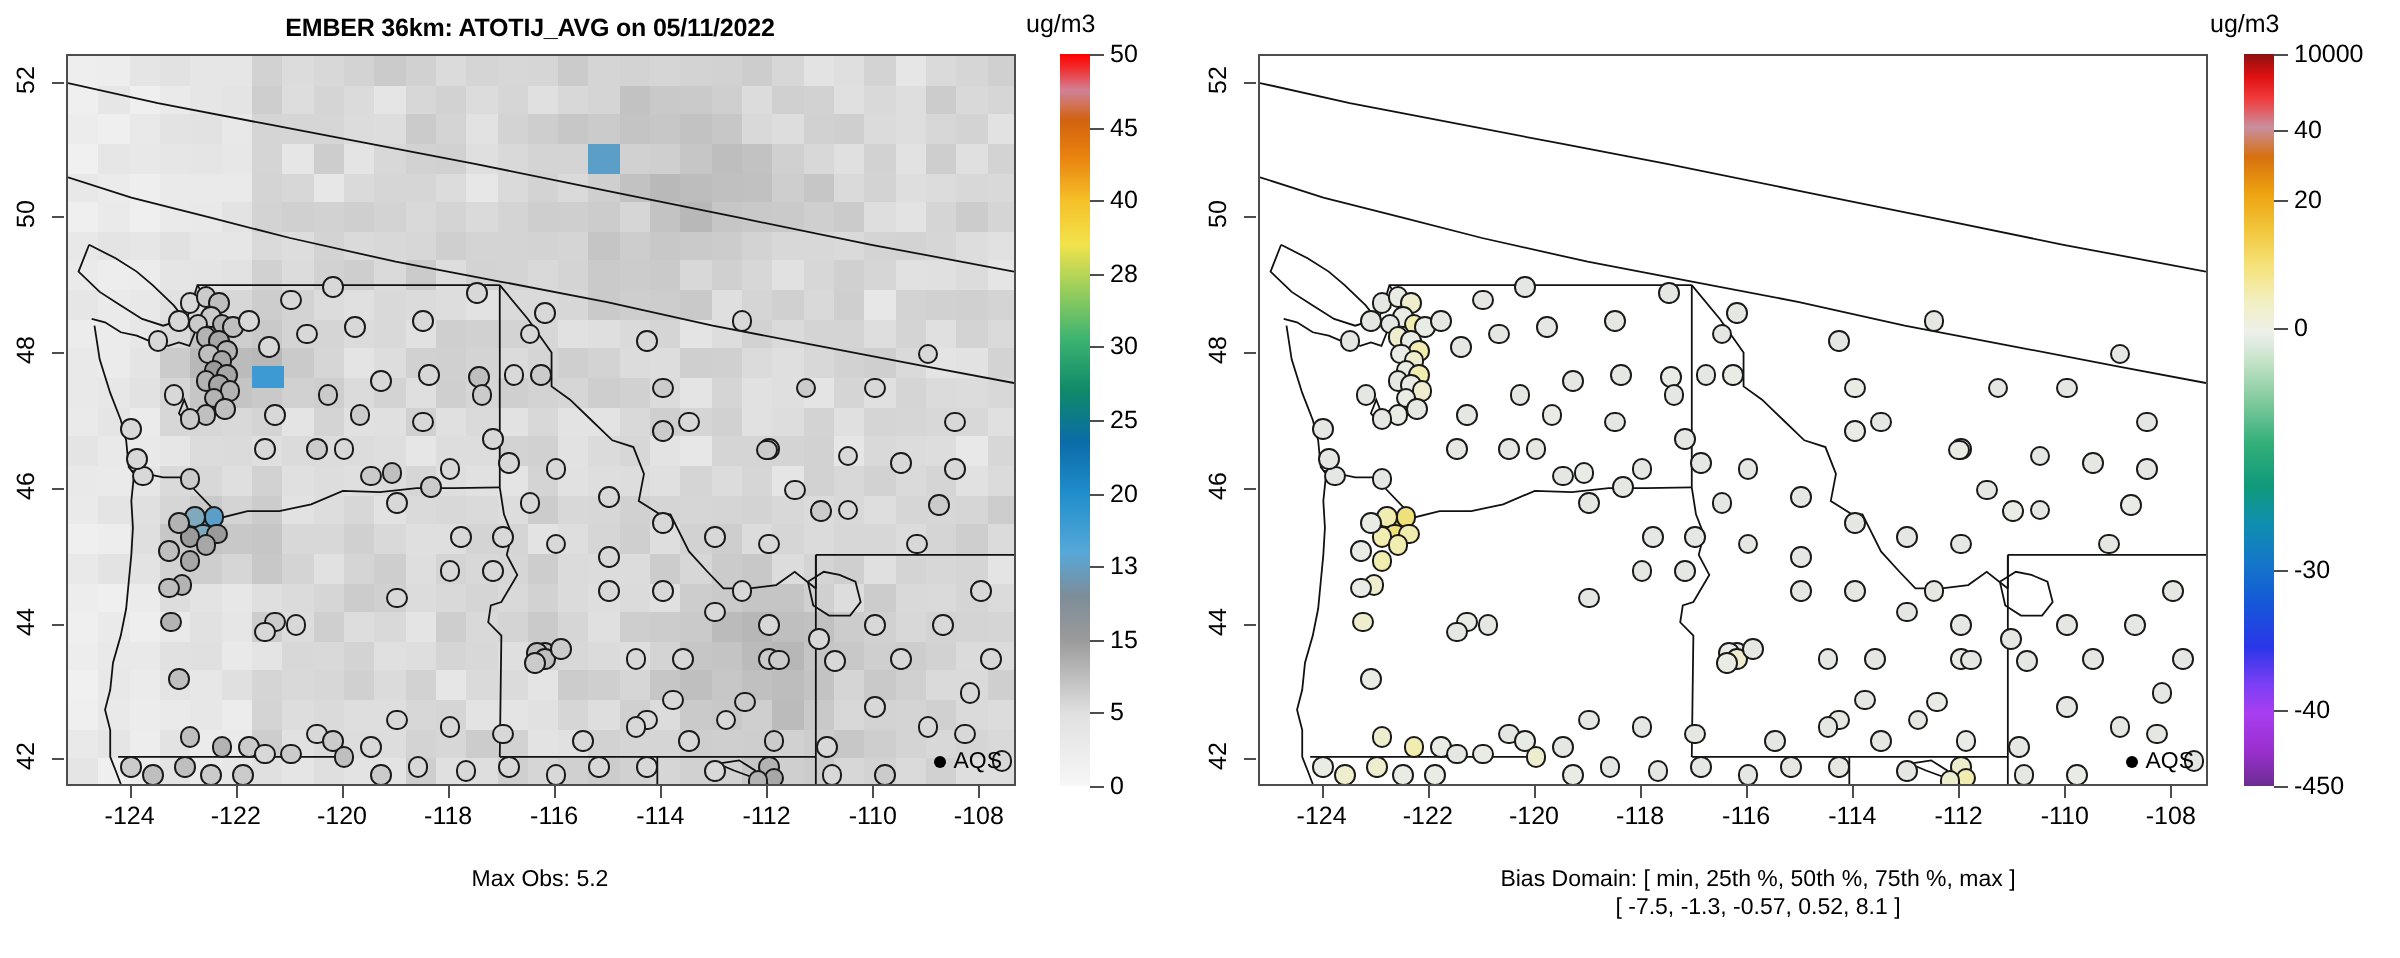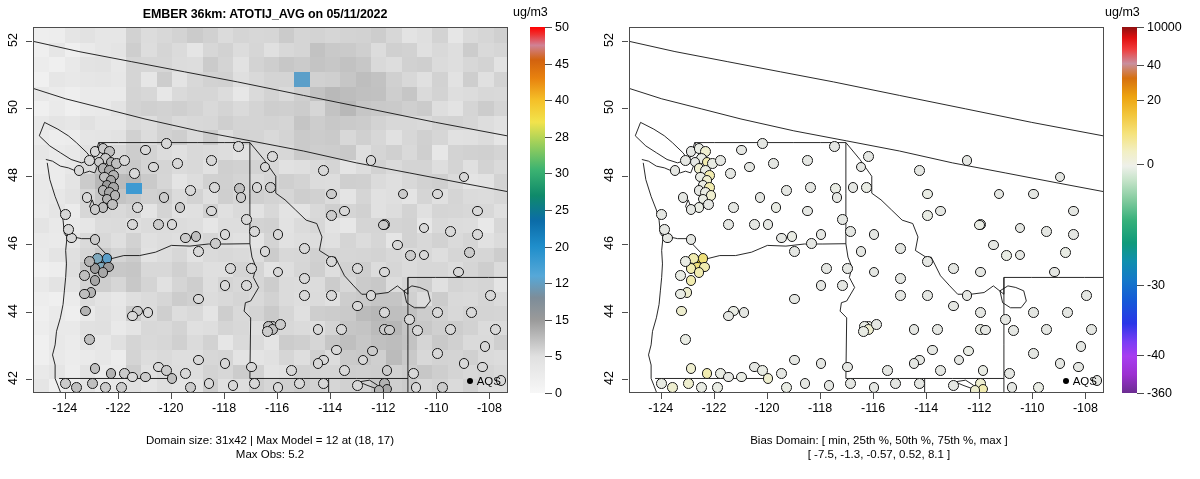--- a/index.html
+++ b/index.html
@@ -1074,36 +1074,35 @@
         <div class="ylab" style="left:0px;top:235.9px;">46</div>
         <div class="tick ytick" style="left:26px;top:176.1px;"></div>
         <div class="ylab" style="left:0px;top:168.1px;">48</div>
         <div class="tick ytick" style="left:26px;top:108.3px;"></div>
         <div class="ylab" style="left:0px;top:100.3px;">50</div>
         <div class="tick ytick" style="left:26px;top:40.6px;"></div>
         <div class="ylab" style="left:0px;top:32.6px;">52</div>
       </div>
 
     <div class="caption">
-      <div>Domain size: 31x42 | Max Model = 12 at (18, 17)</div>
       <div>Max Obs: 5.2</div>
     </div>
 
     <div class="cbar-wrap">
       <div class="cbar-unit">ug/m3</div>
       <div class="cbar" id="lcbar" style="background: linear-gradient(to top, rgb(247, 247, 247) 0%, rgb(224, 224, 224) 10%, rgb(154, 154, 154) 20%, rgb(125, 141, 153) 26%, rgb(86, 168, 216) 32%, rgb(31, 142, 203) 40%, rgb(11, 108, 168) 47%, rgb(15, 138, 106) 54%, rgb(60, 179, 113) 61%, rgb(155, 207, 91) 68%, rgb(242, 227, 76) 74%, rgb(245, 192, 40) 80%, rgb(232, 130, 14) 86%, rgb(210, 98, 15) 91%, rgb(208, 130, 150) 95%, rgb(239, 48, 48) 98%, rgb(255, 0, 0) 100%);"></div>
       <div id="lcbticks">
           <div class="cbtick" style="top:366.0px;"></div>
           <div class="cblab" style="top:366.0px;">0</div>
           <div class="cbtick" style="top:329.4px;"></div>
           <div class="cblab" style="top:329.4px;">5</div>
           <div class="cbtick" style="top:292.8px;"></div>
           <div class="cblab" style="top:292.8px;">15</div>
           <div class="cbtick" style="top:256.2px;"></div>
-          <div class="cblab" style="top:256.2px;">12</div>
+          <div class="cblab" style="top:256.2px;">13</div>
           <div class="cbtick" style="top:219.6px;"></div>
           <div class="cblab" style="top:219.6px;">20</div>
           <div class="cbtick" style="top:183.0px;"></div>
           <div class="cblab" style="top:183.0px;">25</div>
           <div class="cbtick" style="top:146.4px;"></div>
           <div class="cblab" style="top:146.4px;">30</div>
           <div class="cbtick" style="top:109.8px;"></div>
           <div class="cblab" style="top:109.8px;">28</div>
           <div class="cbtick" style="top:73.2px;"></div>
           <div class="cblab" style="top:73.2px;">40</div>
@@ -1356,21 +1355,21 @@
     <div class="caption">
       <div>Bias Domain: [ min, 25th %, 50th %, 75th %, max ]</div>
       <div>[ -7.5,  -1.3,  -0.57,  0.52,  8.1 ]</div>
     </div>
 
     <div class="cbar-wrap">
       <div class="cbar-unit">ug/m3</div>
       <div class="cbar" id="rcbar" style="background: linear-gradient(to top, rgb(107, 45, 145) 0%, rgb(155, 48, 208) 5%, rgb(168, 62, 240) 10%, rgb(122, 62, 245) 14%, rgb(42, 54, 232) 19%, rgb(21, 88, 216) 25%, rgb(20, 121, 200) 31%, rgb(15, 143, 174) 36%, rgb(15, 154, 122) 41%, rgb(53, 176, 122) 47%, rgb(134, 204, 160) 53%, rgb(196, 227, 200) 58%, rgb(238, 240, 234) 62%, rgb(242, 239, 196) 66%, rgb(245, 226, 122) 71%, rgb(242, 198, 60) 76%, rgb(237, 163, 15) 81%, rgb(214, 112, 15) 86%, rgb(201, 143, 158) 90%, rgb(240, 58, 58) 94%, rgb(224, 16, 16) 97%, rgb(143, 16, 16) 100%);"></div>
       <div id="rcbticks">
           <div class="cbtick" style="top:366.0px;"></div>
-          <div class="cblab" style="top:366.0px;">-360</div>
+          <div class="cblab" style="top:366.0px;">-450</div>
           <div class="cbtick" style="top:327.6px;"></div>
           <div class="cblab" style="top:327.6px;">-40</div>
           <div class="cbtick" style="top:258.0px;"></div>
           <div class="cblab" style="top:258.0px;">-30</div>
           <div class="cbtick" style="top:137.3px;"></div>
           <div class="cblab" style="top:137.3px;">0</div>
           <div class="cbtick" style="top:73.2px;"></div>
           <div class="cblab" style="top:73.2px;">20</div>
           <div class="cbtick" style="top:38.4px;"></div>
           <div class="cblab" style="top:38.4px;">40</div>

